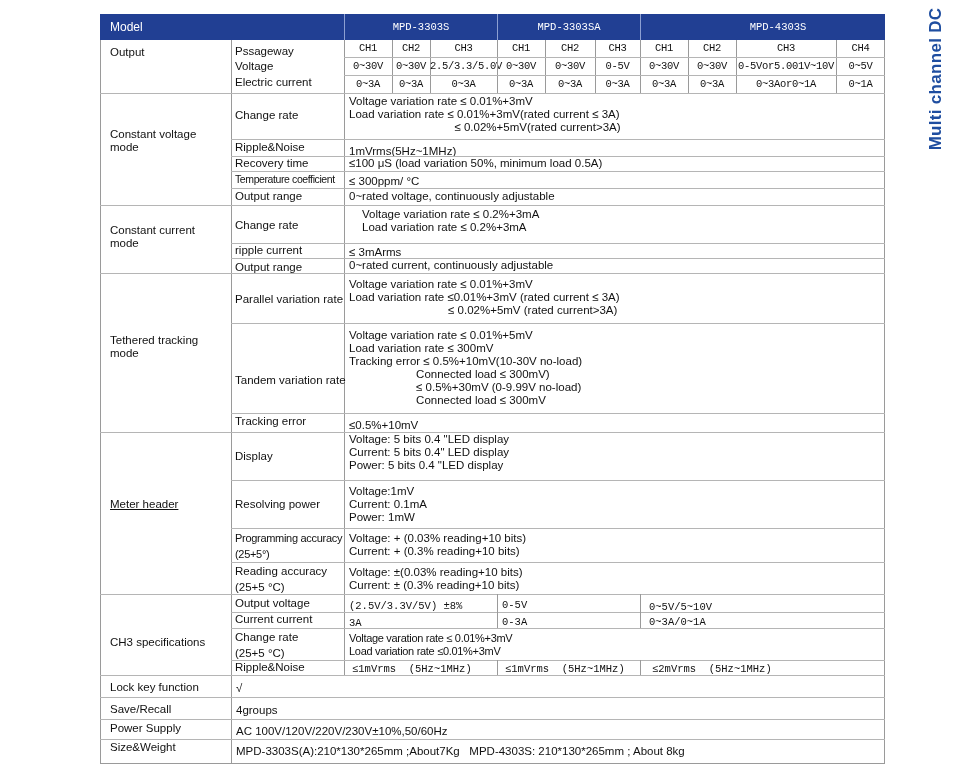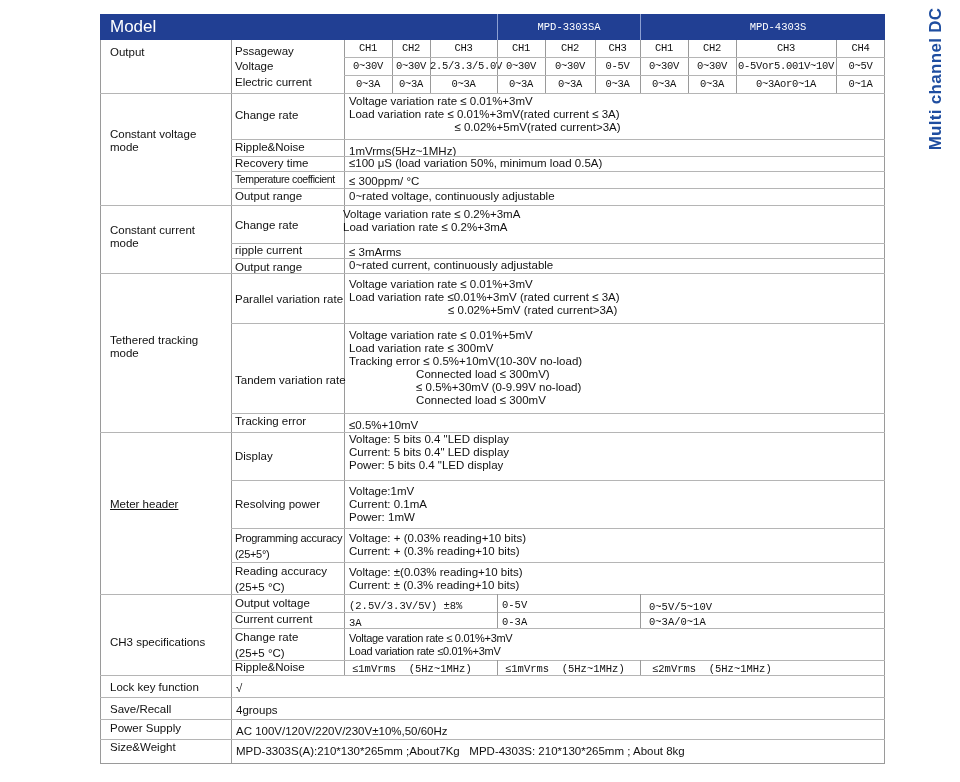--- a/index.html
+++ b/index.html
@@ -21,22 +21,25 @@
 </head>
 <body>
 
 <div class="side-title">
   <span>Multi channel DC</span>
 </div>
 
 <div class="abs" style="left:100px;top:14px;width:785px;height:750px;">
 
   <div class="abs hdr" style="left:0;top:0;width:785px;height:26px;">
-    <div class="hdr-cell" style="left:0;width:244px;border-left:none;padding-left:10px;font-size:17px;">
+    <div class="hdr-cell" style="left:0;width:244px;border-left:none;padding-left:10px;font-size:12px;">
       <span>Model</span>
+    </div>
+    <div class="hdr-cell mono" style="left:244px;width:153px;justify-content:center;">
+      <span>MPD-3303S</span>
     </div>
     <div class="hdr-cell mono" style="left:397px;width:143px;justify-content:center;">
       <span>MPD-3303SA</span>
     </div>
     <div class="hdr-cell mono" style="left:540px;width:275px;justify-content:center;">
       <span>MPD-4303S</span>
     </div>
   </div>
 
   <div class="abs" style="left:0;top:26px;width:785px;height:724px;border:1px solid #9a9a9a;border-top:none;"></div>
@@ -67,21 +70,21 @@
   <div class="txt" style="left:135px;top:159px;font-size:10.5px;letter-spacing:-0.4px;">Temperature coefficient</div>
   <div class="txt" style="left:249px;top:161px;">≤ 300ppm/ °C</div>
   <div class="hl" style="left:131px;top:174px;width:654px;"></div>
   <div class="txt" style="left:135px;top:176px;">Output range</div>
   <div class="txt" style="left:249px;top:176px;">0~rated voltage, continuously adjustable</div>
   <div class="hl" style="left:0;top:191px;width:785px;"></div>
 
   <div class="txt" style="left:10px;top:210px;">Constant current
 mode</div>
   <div class="txt" style="left:135px;top:205px;">Change rate</div>
-  <div class="txt" style="left:243px;top:194px;">Voltage variation rate ≤ 0.2%+3mA
+  <div class="txt" style="left:262px;top:194px;">Voltage variation rate ≤ 0.2%+3mA
 Load variation rate ≤ 0.2%+3mA</div>
   <div class="hl" style="left:131px;top:229px;width:654px;"></div>
   <div class="txt" style="left:135px;top:230px;">ripple current</div>
   <div class="txt" style="left:249px;top:232px;">≤ 3mArms</div>
   <div class="hl" style="left:131px;top:244px;width:654px;"></div>
   <div class="txt" style="left:135px;top:247px;">Output range</div>
   <div class="txt" style="left:249px;top:245px;">0~rated current, continuously adjustable</div>
   <div class="hl" style="left:0;top:259px;width:785px;"></div>
 
   <div class="txt" style="left:10px;top:320px;">Tethered tracking

